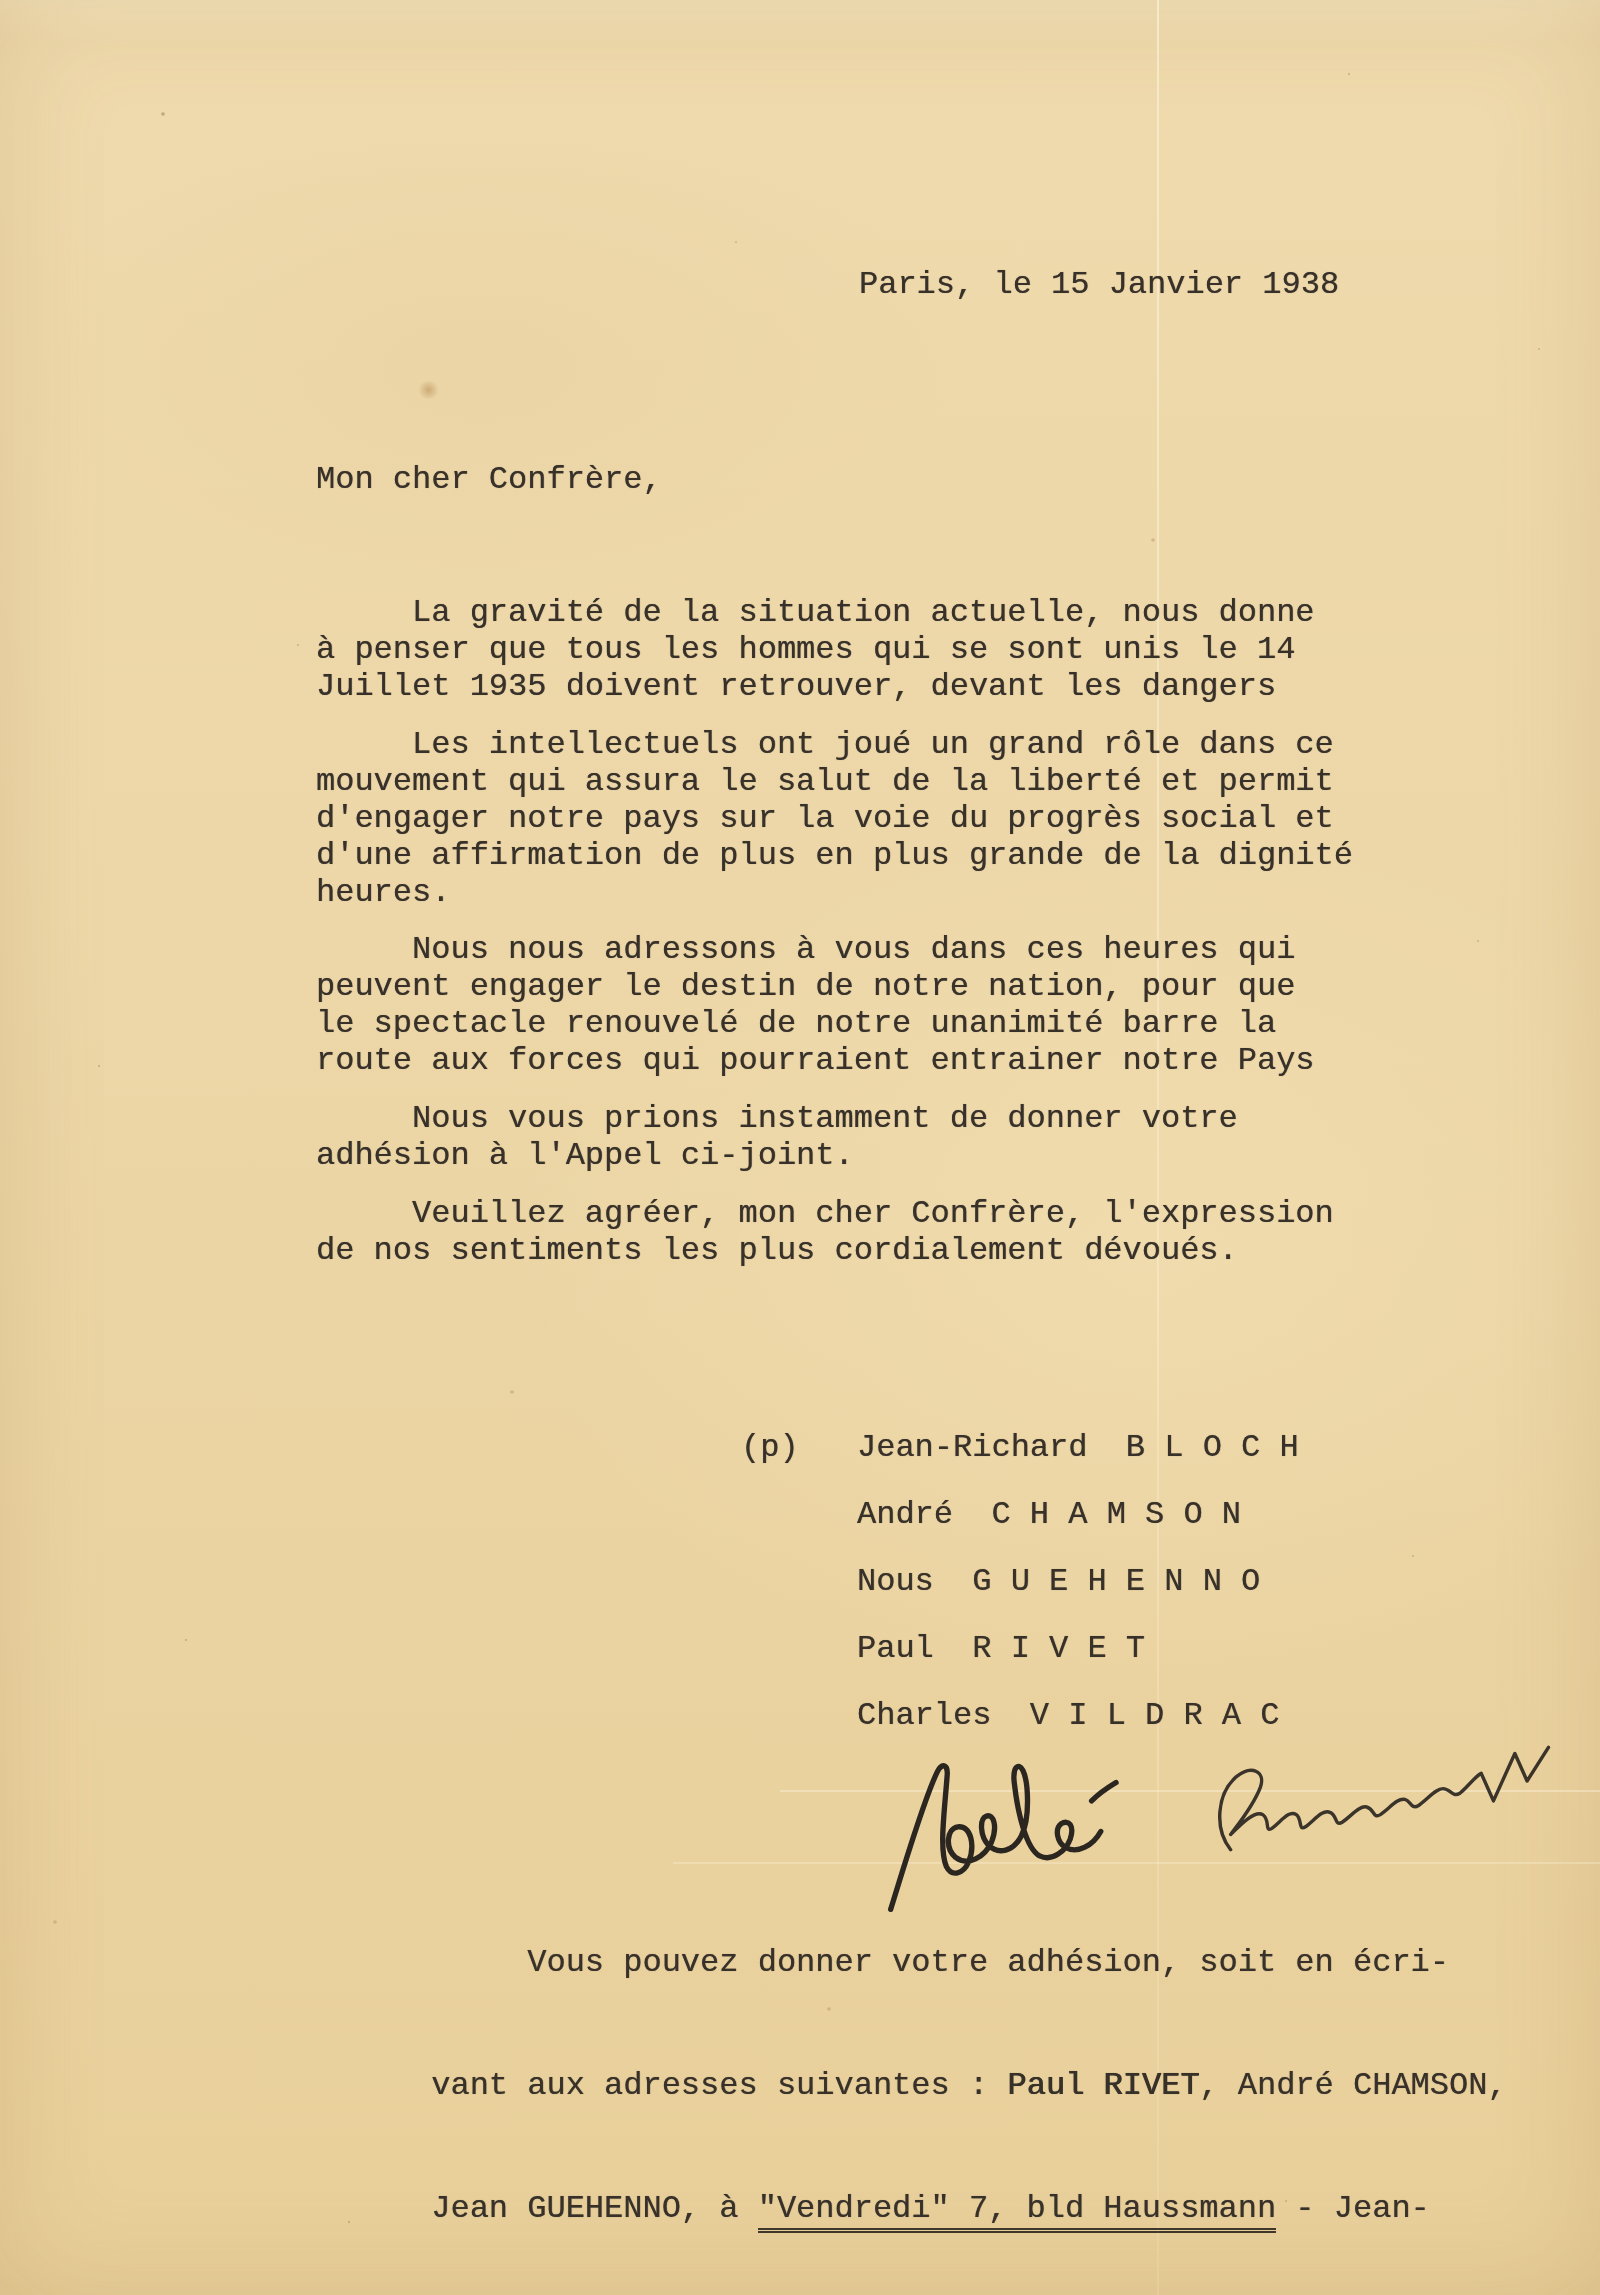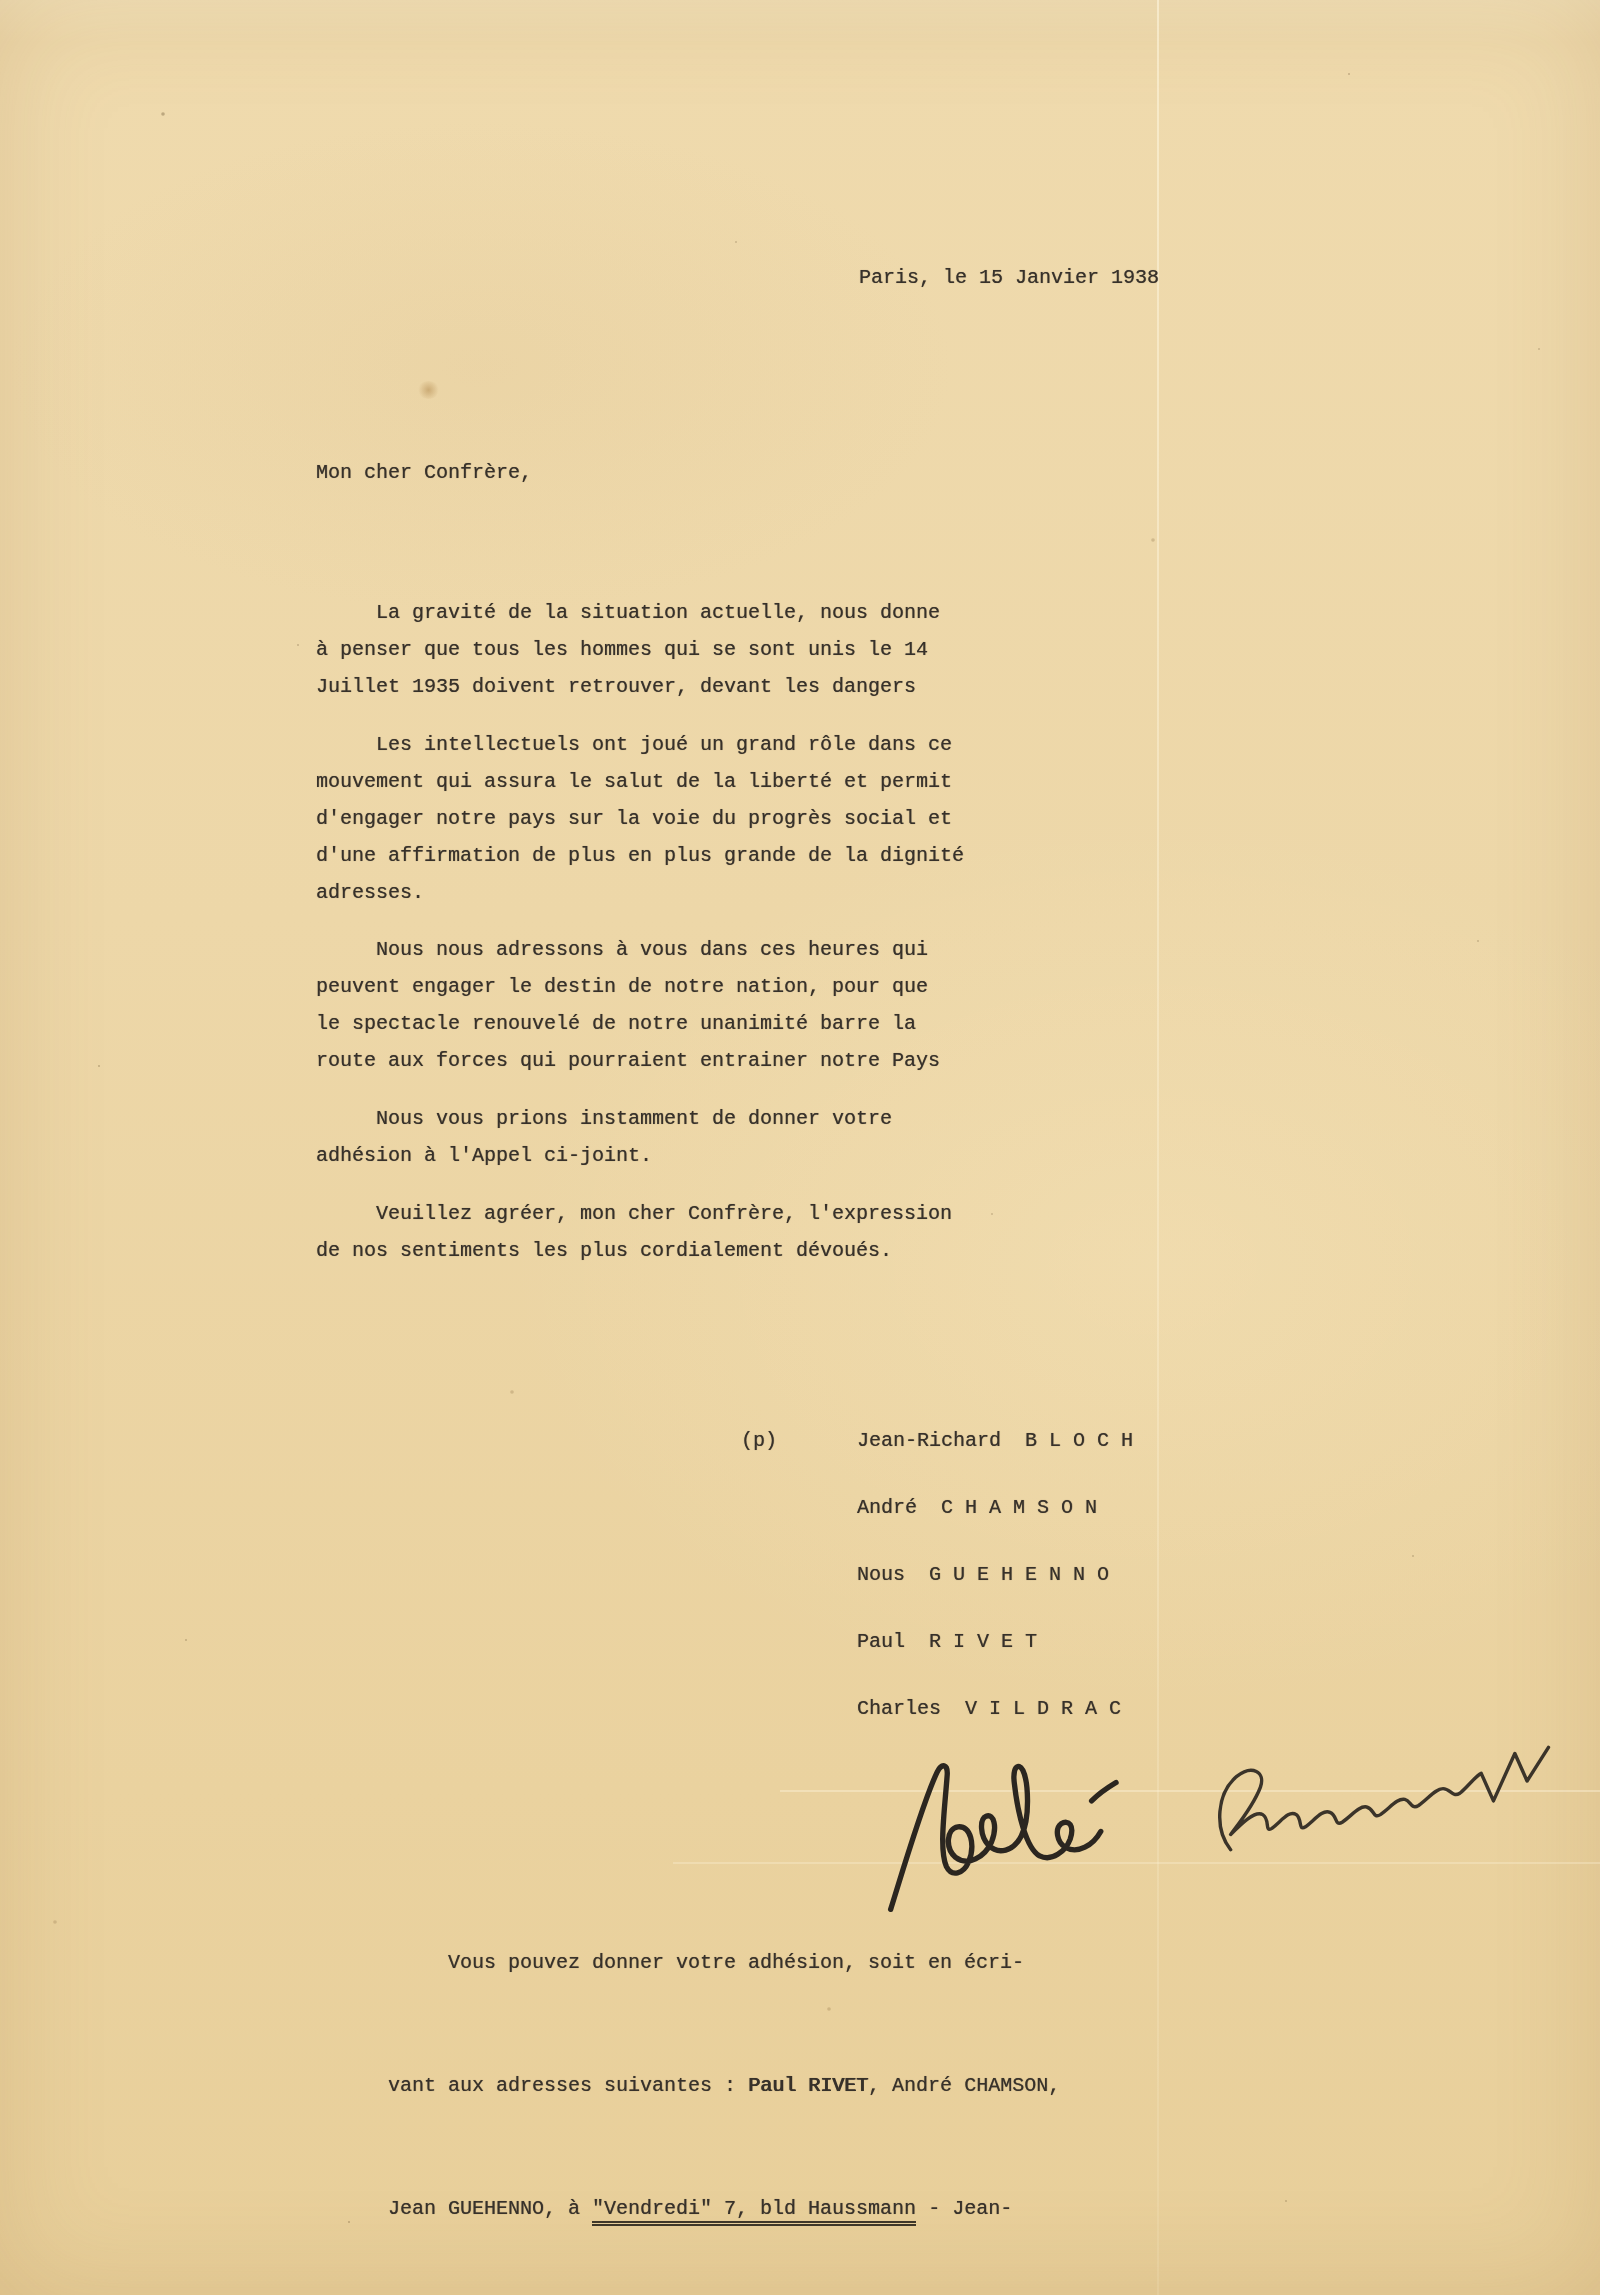--- a/index.html
+++ b/index.html
@@ -52,21 +52,21 @@
       1285px 2200px 0 0 rgba(96,74,42,0.28),
       735px 241px 0 0 rgba(96,74,42,0.25),
       991px 1213px 0 0 rgba(96,74,42,0.25),
       54px 1921px 0 0.8px rgba(120,92,50,0.22),
       1538px 348px 0 0 rgba(96,74,42,0.25);
   }
 
   
   .typewriter {
     font-family: "Liberation Mono", "DejaVu Sans Mono", monospace;
-    font-size: 20px;
+    font-size: 32px;
     color: #37312a;
     white-space: pre;
     text-shadow: 0 0 0.8px rgba(55,49,42,0.55), 0.5px 0.3px 0 rgba(55,49,42,0.30);
   }
 
   .date-line   { position: absolute; left: 859px; top: 266px; }
   .salutation  { position: absolute; left: 316px;  top: 453px; margin-top: 8px; }
 
   .body-block  { position: absolute; left: 316px; top: 594px; }
   .body-block .line { line-height: 37px; }
@@ -111,21 +111,21 @@
     <div class="para">
       <div class="typewriter line">     La gravité de la situation actuelle, nous donne</div>
       <div class="typewriter line">à penser que tous les hommes qui se sont unis le 14</div>
       <div class="typewriter line">Juillet 1935 doivent retrouver, devant les dangers</div>
     </div>
     <div class="para">
       <div class="typewriter line">     Les intellectuels ont joué un grand rôle dans ce</div>
       <div class="typewriter line">mouvement qui assura le salut de la liberté et permit</div>
       <div class="typewriter line">d'engager notre pays sur la voie du progrès social et</div>
       <div class="typewriter line">d'une affirmation de plus en plus grande de la dignité</div>
-      <div class="typewriter line">adresses.</div>
+      <div class="typewriter line">heures.</div>
     </div>
     <div class="para">
       <div class="typewriter line">     Nous nous adressons à vous dans ces heures qui</div>
       <div class="typewriter line">peuvent engager le destin de notre nation, pour que</div>
       <div class="typewriter line">le spectacle renouvelé de notre unanimité barre la</div>
       <div class="typewriter line">route aux forces qui pourraient entrainer notre Pays</div>
     </div>
     <div class="para">
       <div class="typewriter line">     Nous vous prions instamment de donner votre</div>
       <div class="typewriter line">adhésion à l'Appel ci-joint.</div>

